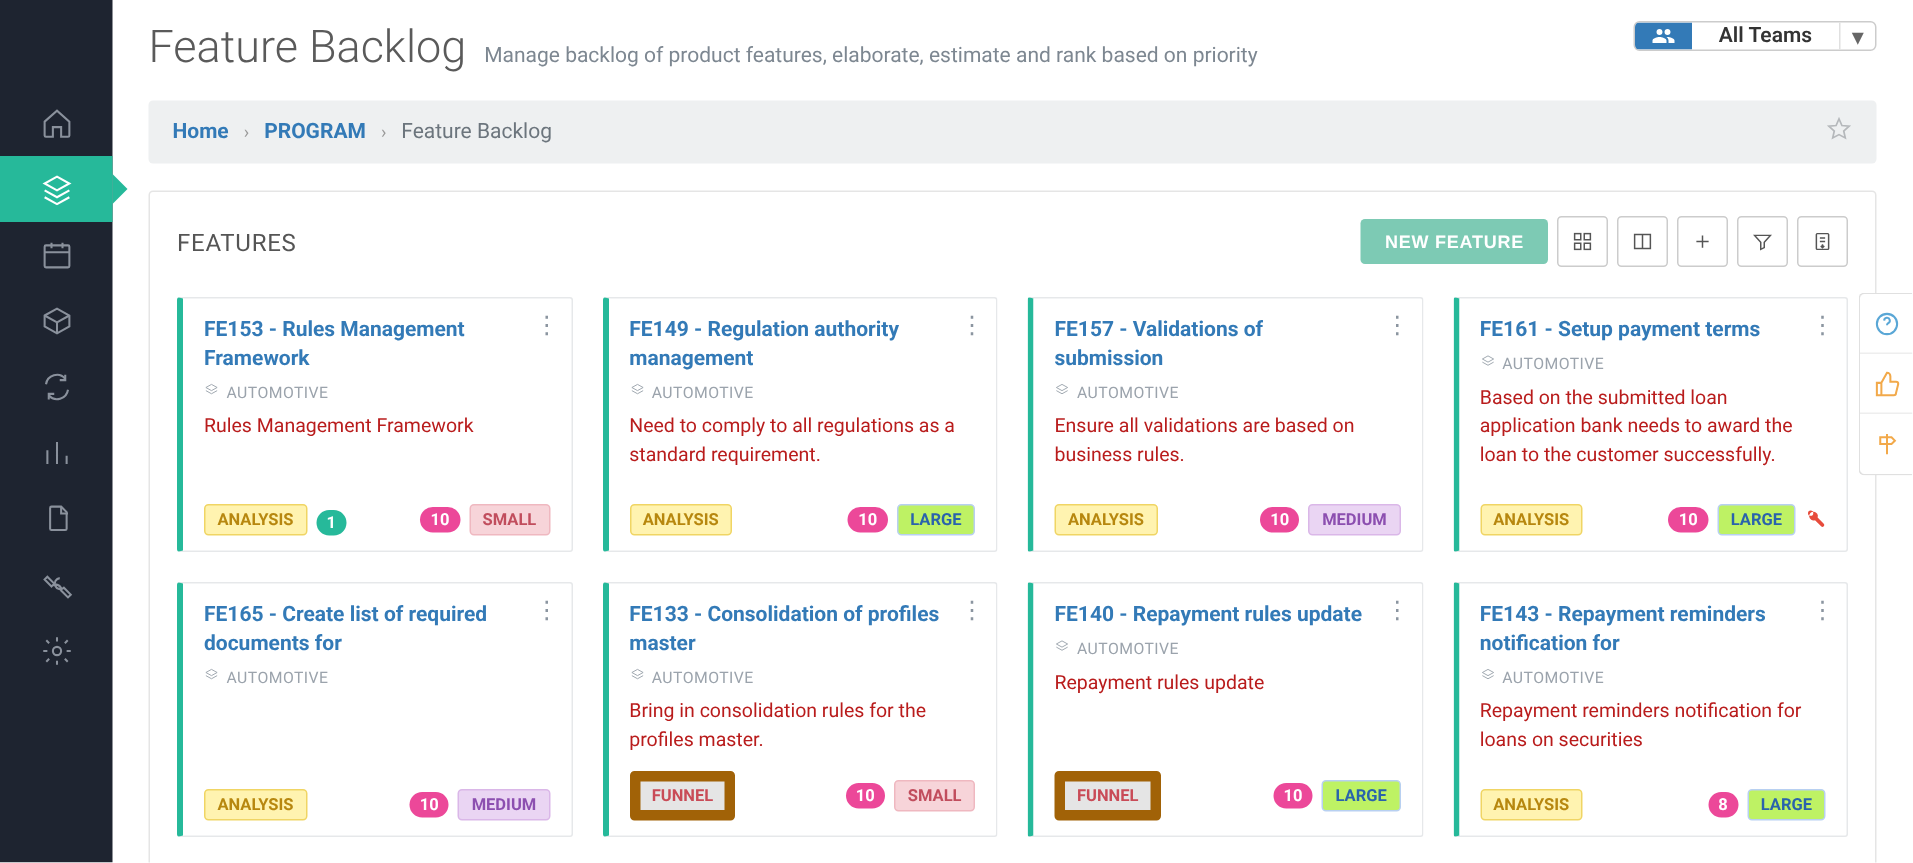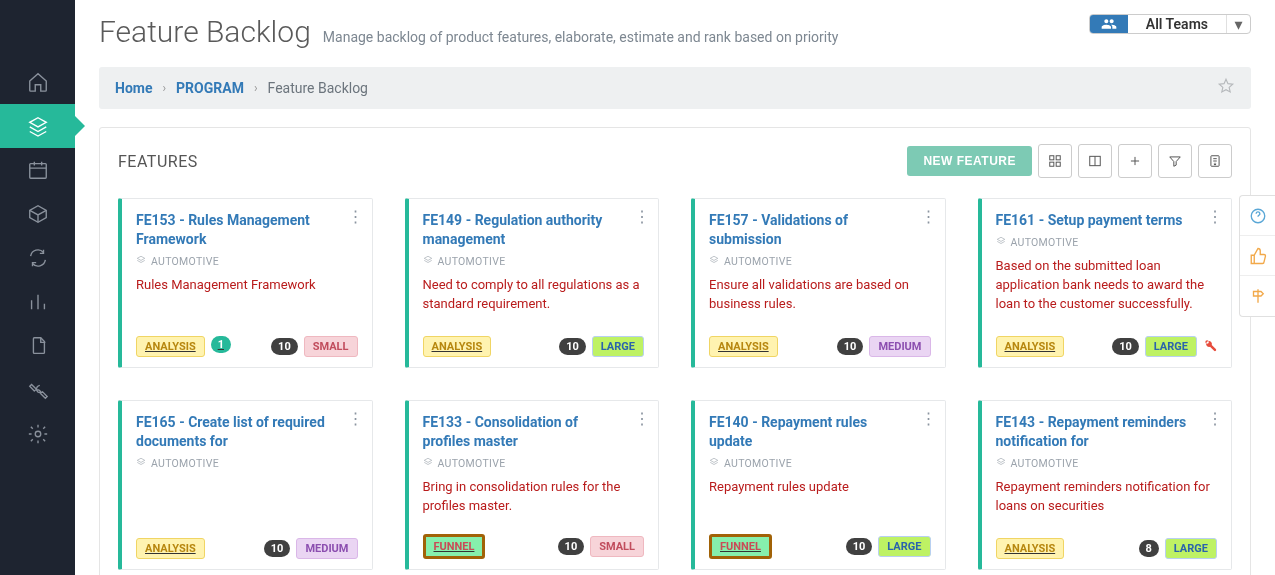--- a/index.html
+++ b/index.html
@@ -183,21 +183,21 @@
       align-items:center;
       justify-content:center;
       color:#555;
       cursor:pointer;
     }
     .btn-icon svg { width:14px;height:14px;stroke:currentColor;fill:none;stroke-width:1.7;}
 
     .card-grid {
       display:grid;
       grid-template-columns: repeat(4, 1fr);
-      gap: 32px;
+      gap: 20px;
     }
     .card {
       border:1px solid #e6e8ea;
       border-left: 4px solid #26b99a;
       border-radius:2px;
       background:#fff;
       padding: 12px 14px 10px 14px;
       display:flex;
       flex-direction:column;
       min-height: 170px;
@@ -244,29 +244,29 @@
       margin-top:10px;
     }
     .badge {
       border-radius:3px;
       font-size:11px;
       font-weight:700;
       padding:3px 8px;
       display:inline-block;
     }
     .badge-analysis { background:#fff3b0; color:#b7870f; border:1px solid #f0d564;}
-    .badge-funnel { background:#86efac; color:#c94b57; border:3px solid #a16207;}
-    .badge-count { background:#404040; color:#fff; border-radius:10px; padding:2px 7px; font-size:11px; font-weight:700;}
+    .badge-funnel { background:#e5e5e5; color:#c94b57; border:7px solid #a16207;}
+    .badge-count { background:#ec4899; color:#fff; border-radius:10px; padding:2px 7px; font-size:11px; font-weight:700;}
     .badge-count.green { background:#26b99a; }
     .badge-size { border-radius:3px; font-size:11px; font-weight:700; padding:3px 8px; border:1px solid transparent;}
     .size-small { background:#f7d4d9; color:#c14d5d; border-color:#efb8c0;}
     .size-medium { background:#ead5f3; color:#8c4fb0; border-color:#dab7e8;}
     .size-large { background:#bef264; color:#2a63ac; border-color:#b8d0f1;text-align:right;}
     .footer-right { display:flex; align-items:center; gap:6px;}
-    .footer-left { display:flex; align-items:flex-start; gap:6px;text-decoration:underline;}
+    .footer-left { display:flex; align-items:flex-end; gap:6px;}
     .wrench-icon { color:#e74c3c; }
     .wrench-icon svg { width:14px;height:14px;fill:currentColor;}
 
     .right-dock {
       position:absolute;
       right:0;
       top:195px;
       width:36px;
       background:#fff;
       border:1px solid #e0e0e0;

